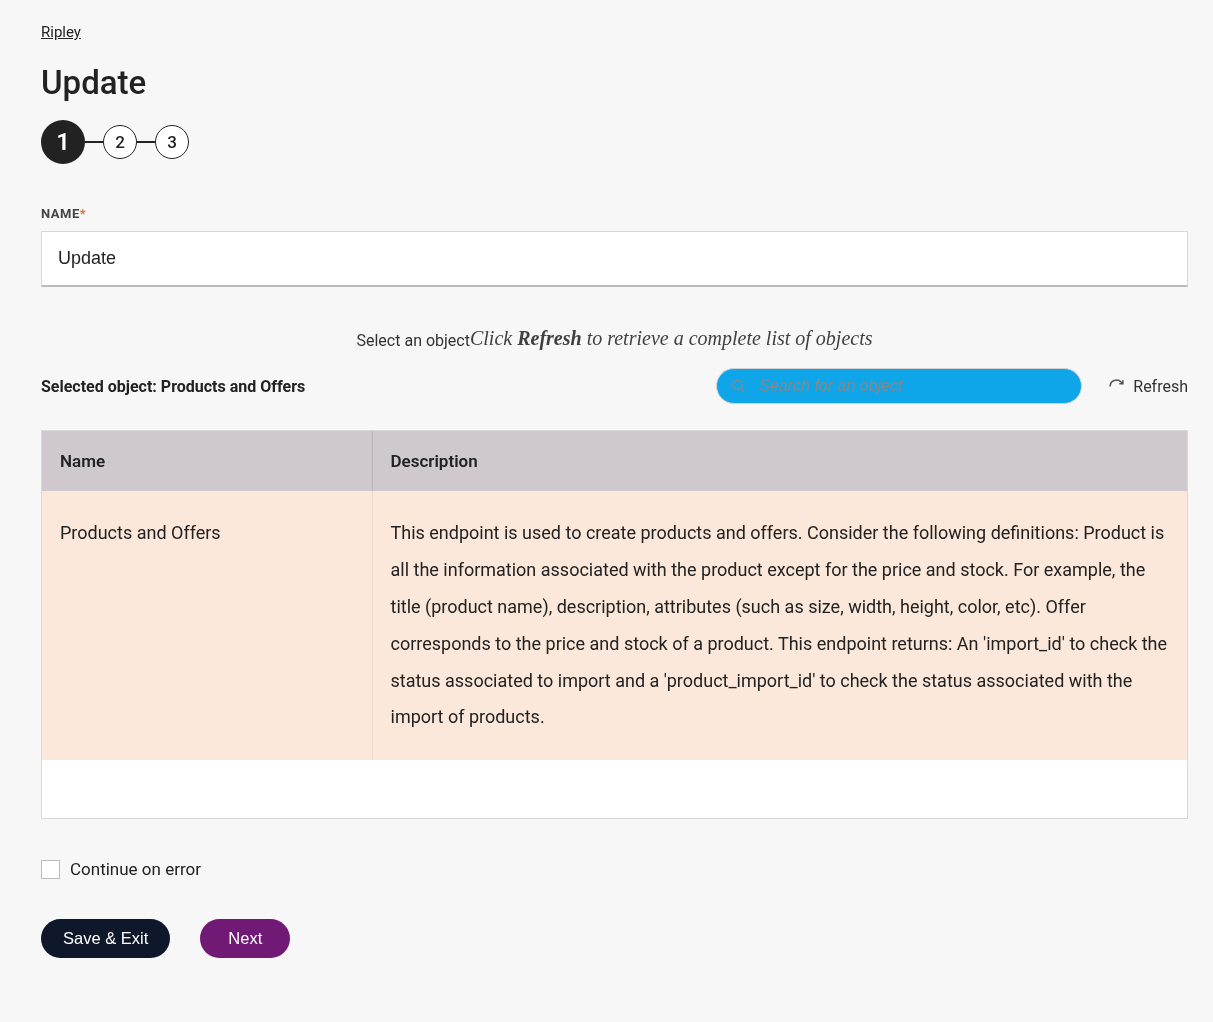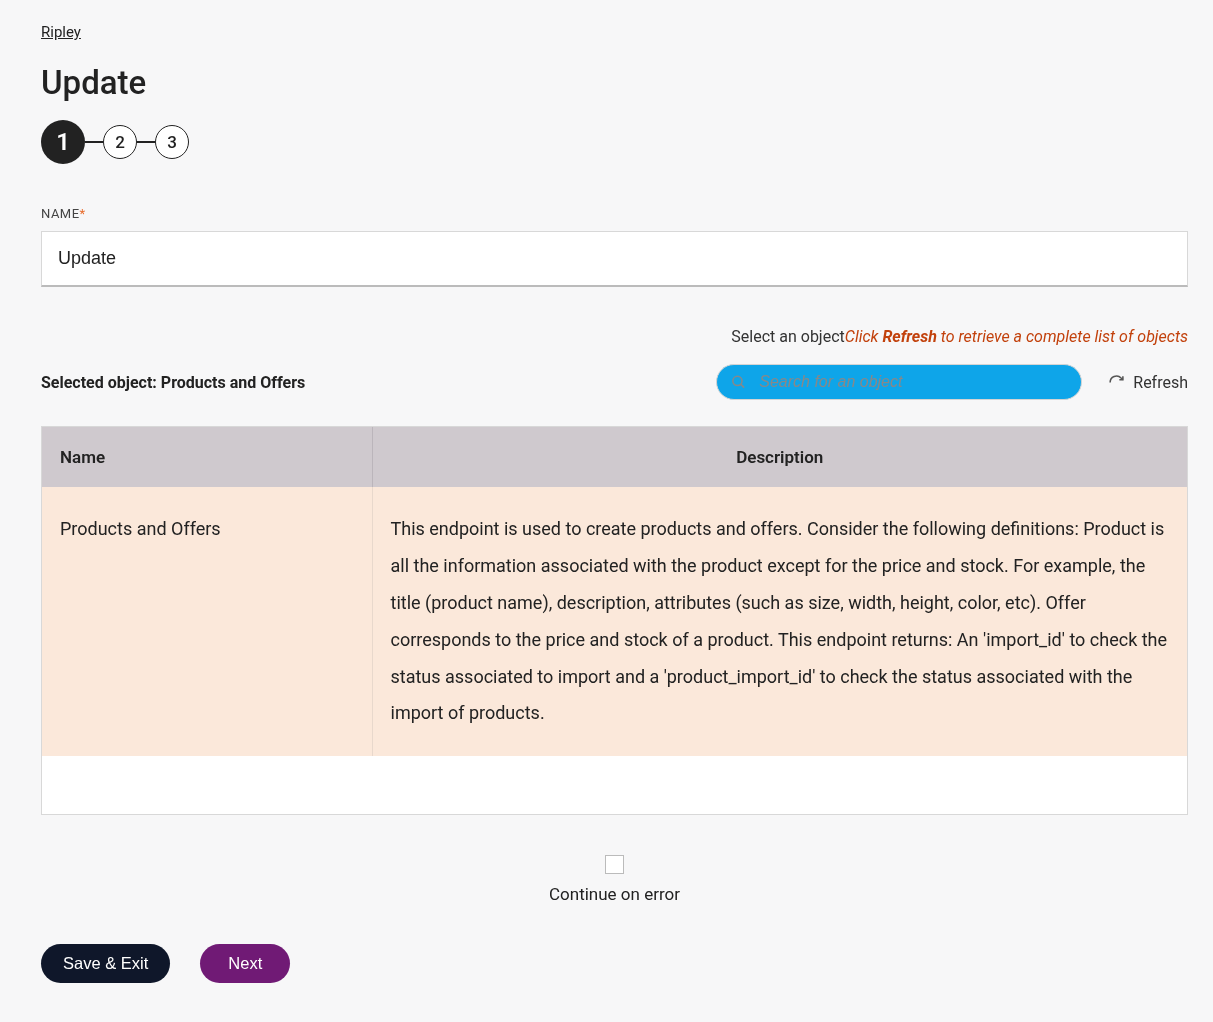--- a/index.html
+++ b/index.html
@@ -58,47 +58,49 @@
     width: 18px;
     height: 1.5px;
     background: #222;
   }
   .field-label {
     font-size: 13px;
     letter-spacing: 0.5px;
     color: #444;
     margin-bottom: 10px;
     display: block;
+    font-weight: bold;
   }
   .field-label .req { color: #e86a2a; }
   .text-input {
     width: 100%;
     padding: 16px 16px;
     font-size: 18px;
     border: 1px solid #d8d8d8;
     border-bottom: 2px solid #bbb;
     background: #fff;
     color: #222;
     outline: none;
     margin-bottom: 40px;
   }
   .section-row {
     display: flex;
-    justify-content: flex-end;
+    justify-content: center;
     align-items: flex-end;
     margin-bottom: 6px;
   }
   .section-label {
     font-size: 16px;
     color: #333;
   }
   .hint {
-    font-size: 16px;
+    font-size: 20px;
     font-style: italic;
-    color: #c2410c;
+    color: #404040;
+    font-family: Liberation Serif, serif;
   }
   .hint b { font-weight: 700; font-style: italic; }
   .selected-row {
     display: flex;
     justify-content: space-between;
     align-items: center;
     margin-top: 18px;
     margin-bottom: 26px;
   }
   .selected-label {
@@ -156,40 +158,39 @@
   }
   thead th {
     background: #cfc9ce;
     text-align: left;
     font-size: 17px;
     font-weight: 600;
     color: #222;
     padding: 20px 18px;
     border-right: 1px solid #bbb5bb;
   }
-  thead th:last-child { border-right: none; text-align: center; }
+  thead th:last-child { border-right: none; }
   th.col-name { width: 330px; }
   tbody td {
     padding: 24px 18px;
     vertical-align: top;
     font-size: 18px;
     line-height: 2.05;
     color: #222;
     border-right: 1px solid #e8d8cc;
   }
   tbody td:last-child { border-right: none; }
   tbody tr.selected { background: #fbe8da; }
   .table-footer { height: 58px; background: #fff; }
   .checkbox-row {
     display: flex;
     align-items: center;
     gap: 10px;
     margin-top: 40px;
     margin-bottom: 40px;
-    flex-direction: column;
   }
   .checkbox {
     width: 19px;
     height: 19px;
     border: 1.5px solid #bbb;
     background: #fff;
     cursor: pointer;
   }
   .checkbox-label { font-size: 17px; color: #222; }
   .button-row {

